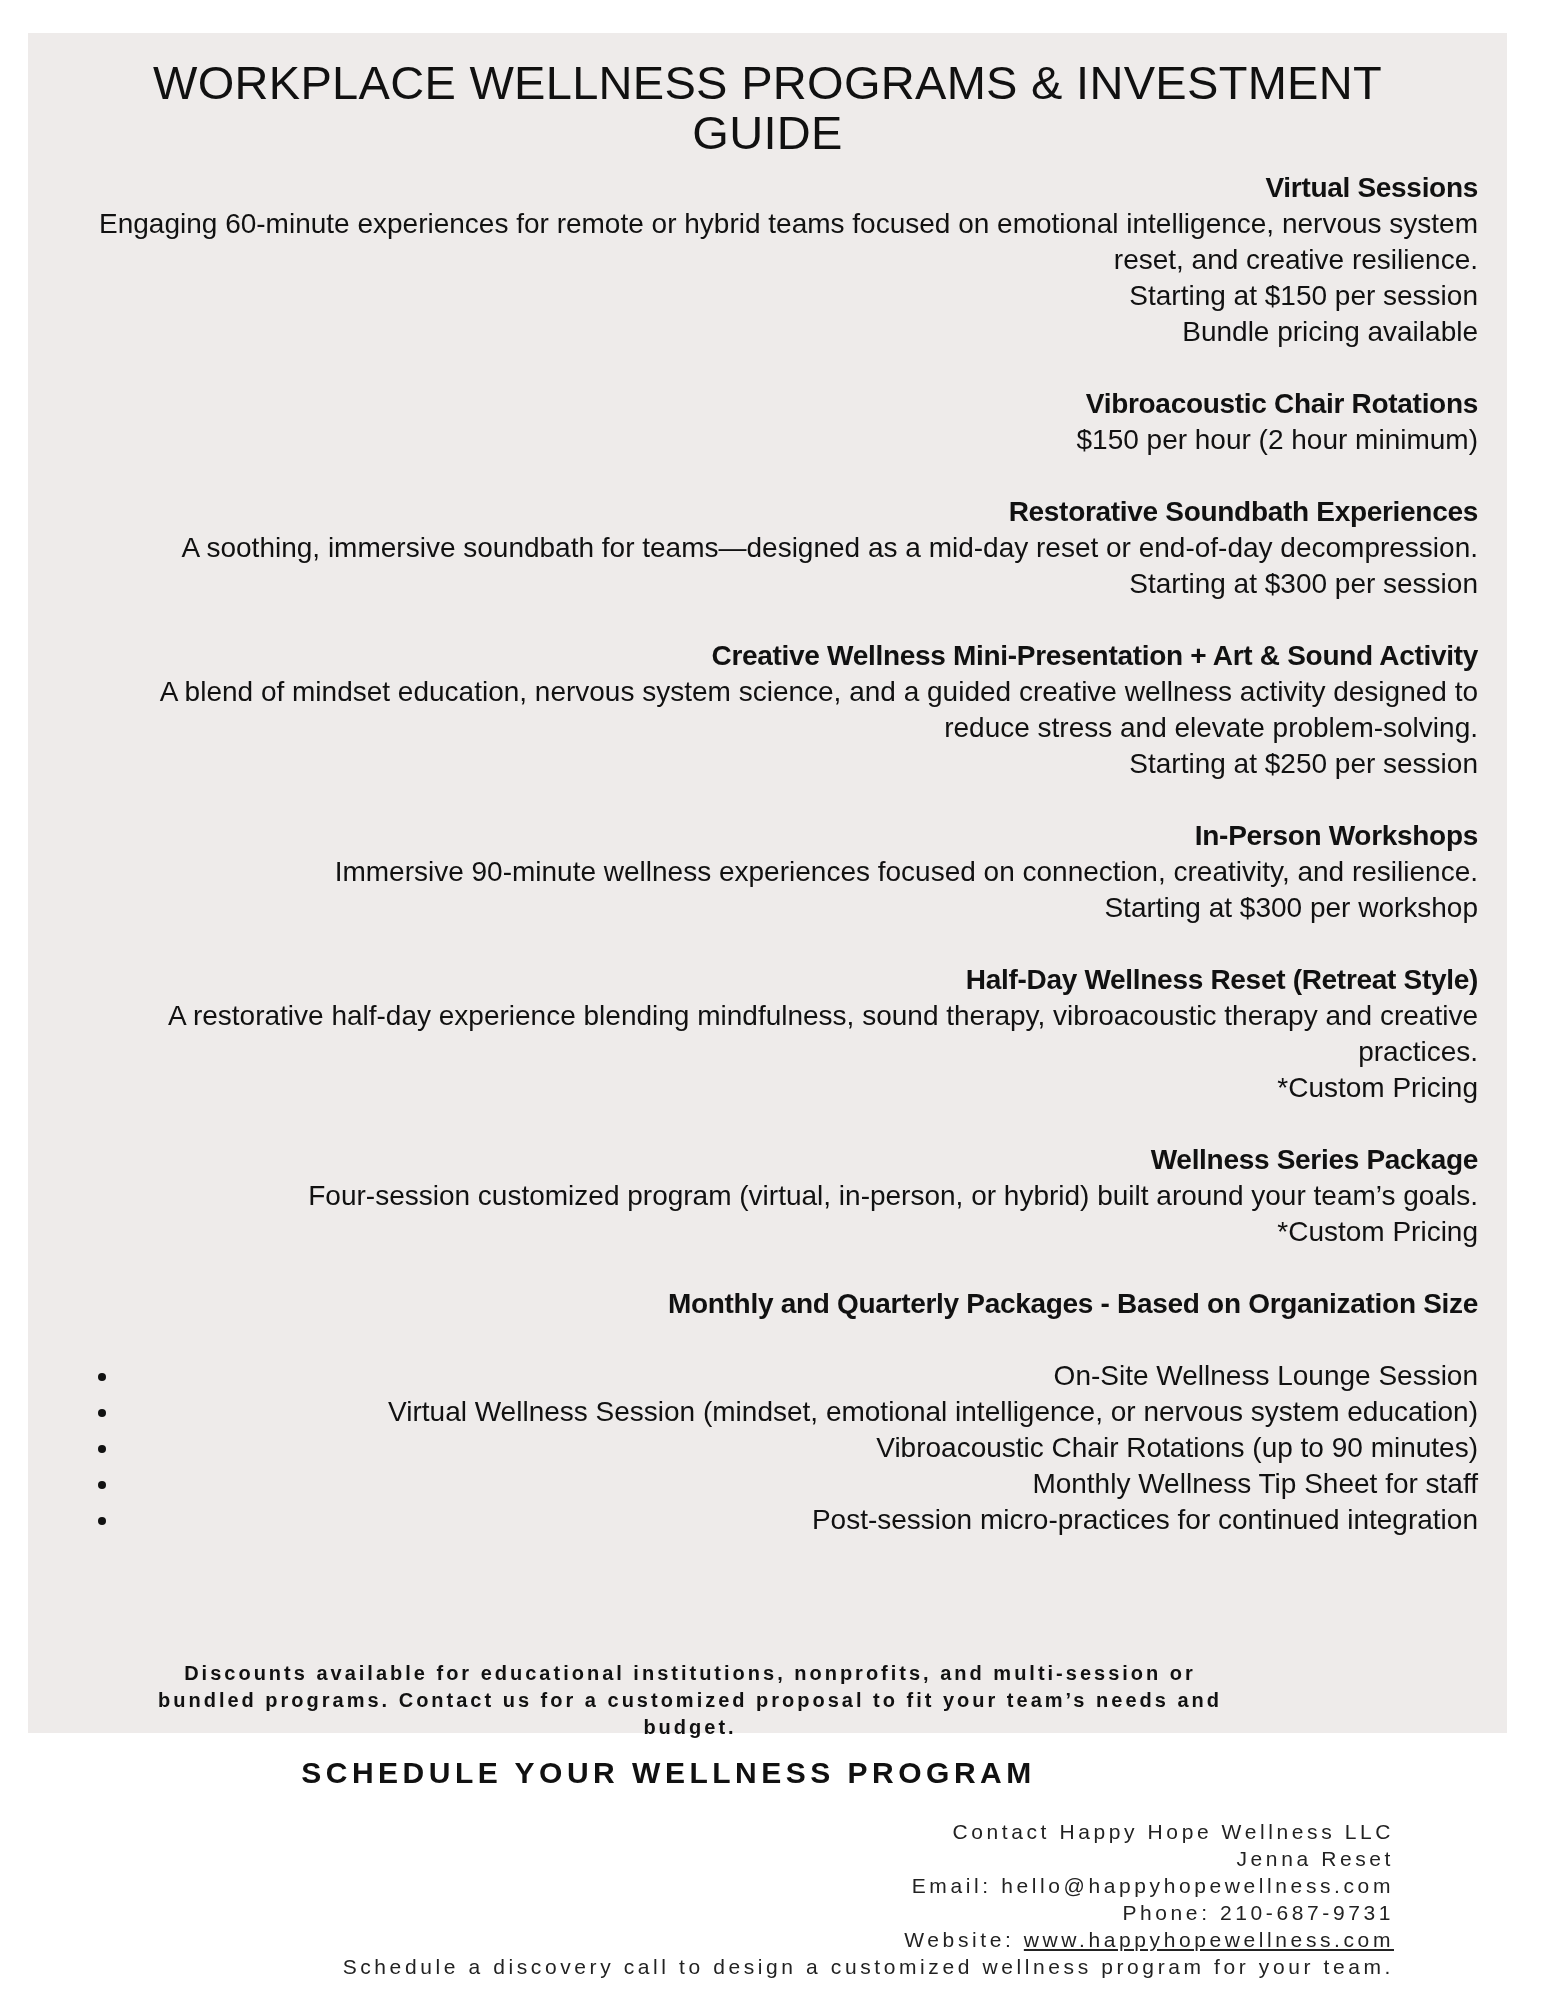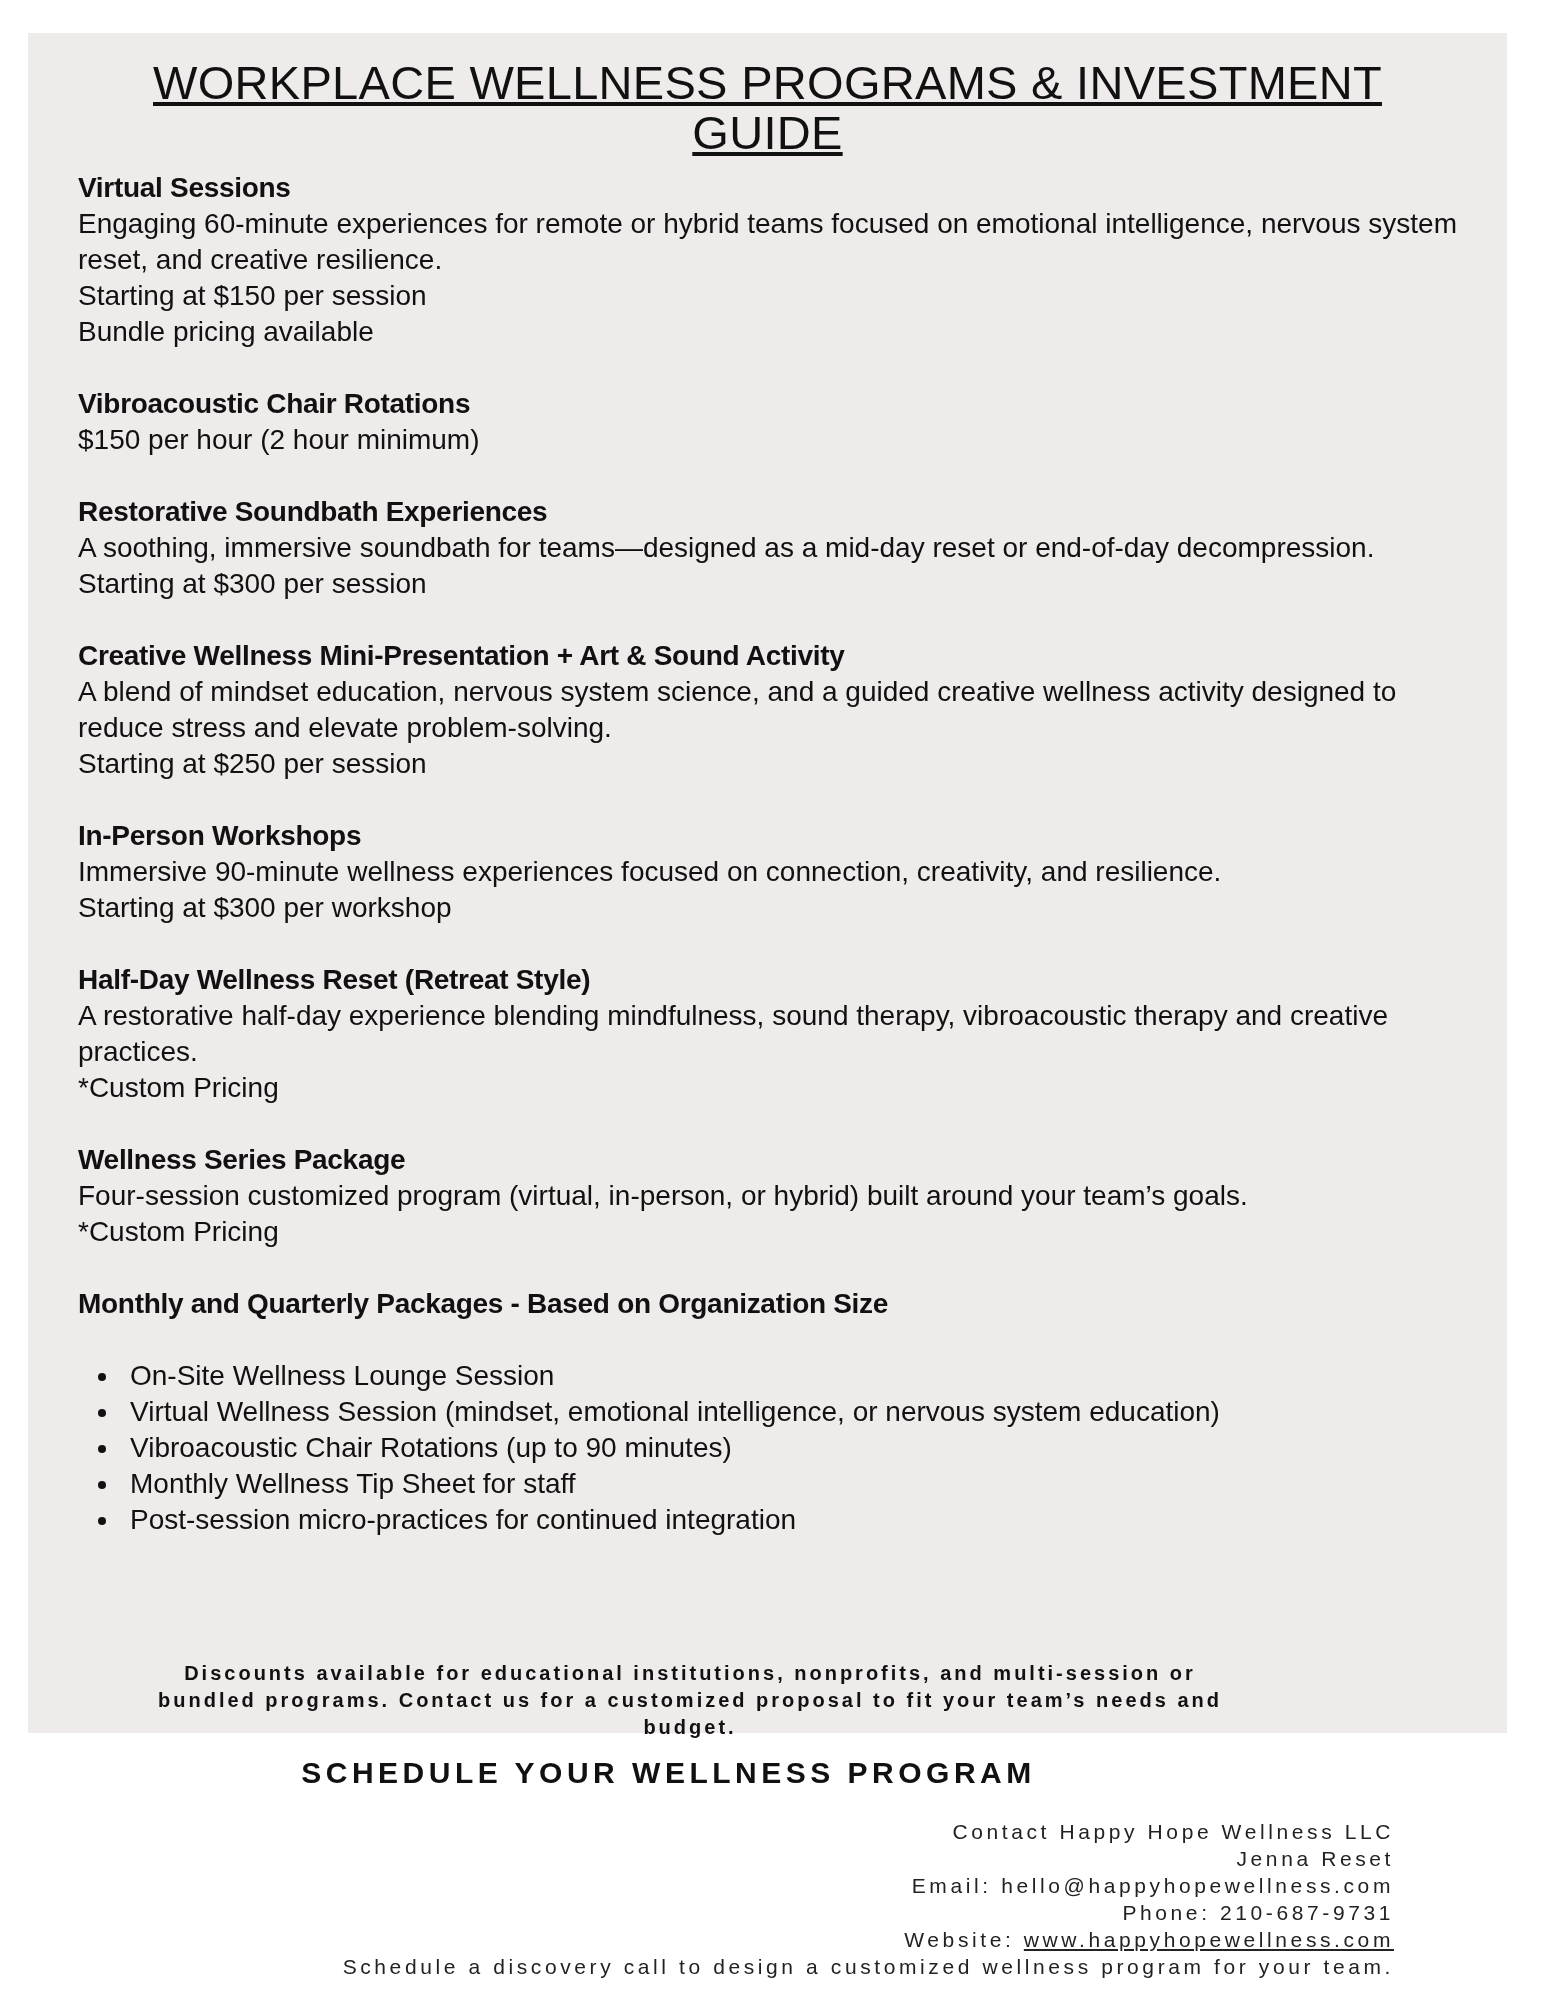--- a/index.html
+++ b/index.html
@@ -13,21 +13,21 @@
   }
   .title {
     position: absolute; left: 28px; top: 58px; width: 1479px;
     text-align: center; font-size: 47px; font-weight: 300; line-height: 50px;
     letter-spacing: 0.3px; color: #111;
   }
   .content {
     position: absolute; left: 78px; top: 170px; width: 1400px;
     font-size: 28px; line-height: 36px;
   }
-  .section { margin: 0 0 36px 0; }
+  .section { margin: 0 0 36px 0; text-align: right; }
   .section h2 {
     margin: 0; font-size: 28px; font-weight: bold; line-height: 36px; letter-spacing: -0.3px;
   }
   .section p { margin: 0; font-weight: normal; }
   .bullets { margin: 36px 0 0 0; padding: 0 0 0 52px; list-style: none; }
   .bullets li { position: relative; line-height: 36px; }
   .bullets li .dot {
     position: absolute; left: -32px; top: 15px; width: 8px; height: 8px;
     border-radius: 50%; background: #111;
   }
@@ -45,21 +45,21 @@
     font-size: 21px; letter-spacing: 3.6px; line-height: 27px; color: #222;
   }
   .contact div { white-space: nowrap; }
   .contact a { color: #222; text-decoration: underline; }
 </style>
 </head>
 <body>
 
 <div class="panel"></div>
 
-<h1 class="title" style="margin:0;padding:0 120px;box-sizing:border-box;text-decoration:underline;">WORKPLACE WELLNESS PROGRAMS &amp; INVESTMENT GUIDE</h1>
+<h1 class="title" style="margin:0;padding:0 120px;box-sizing:border-box;">WORKPLACE WELLNESS PROGRAMS &amp; INVESTMENT GUIDE</h1>
 
 <div class="content">
   <div class="section">
     <h2>Virtual Sessions</h2>
     <p>Engaging 60-minute experiences for remote or hybrid teams focused on emotional intelligence, nervous system reset, and creative resilience.</p>
     <p>Starting at $150 per session</p>
     <p>Bundle pricing available</p>
   </div>
   <div class="section">
     <h2>Vibroacoustic Chair Rotations</h2>

